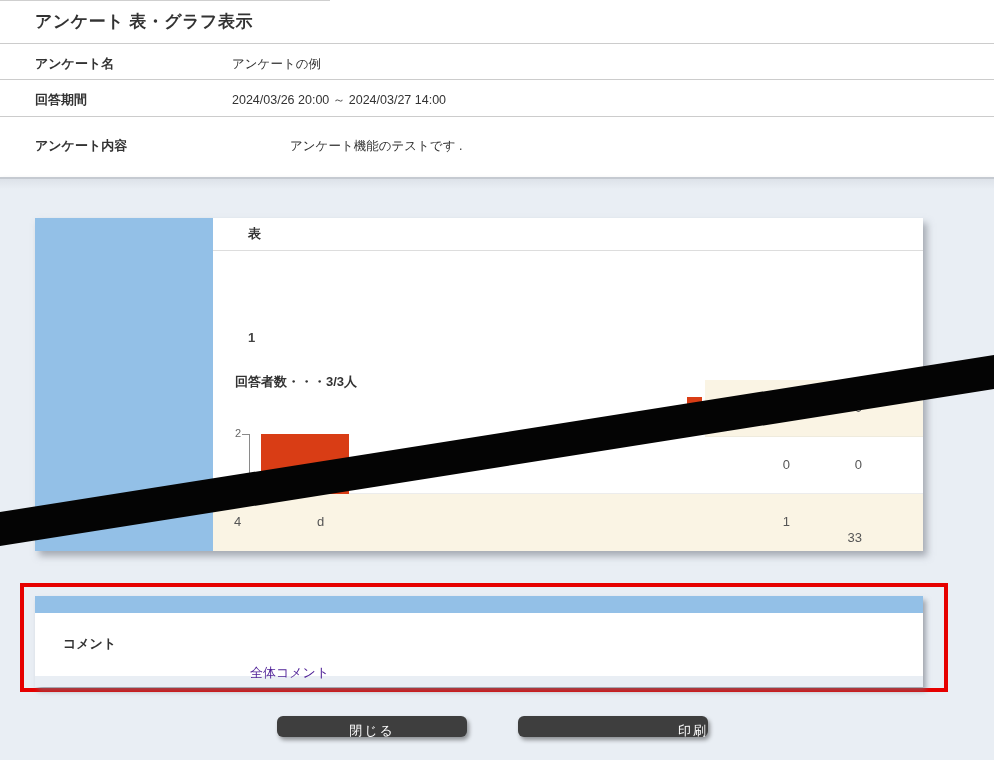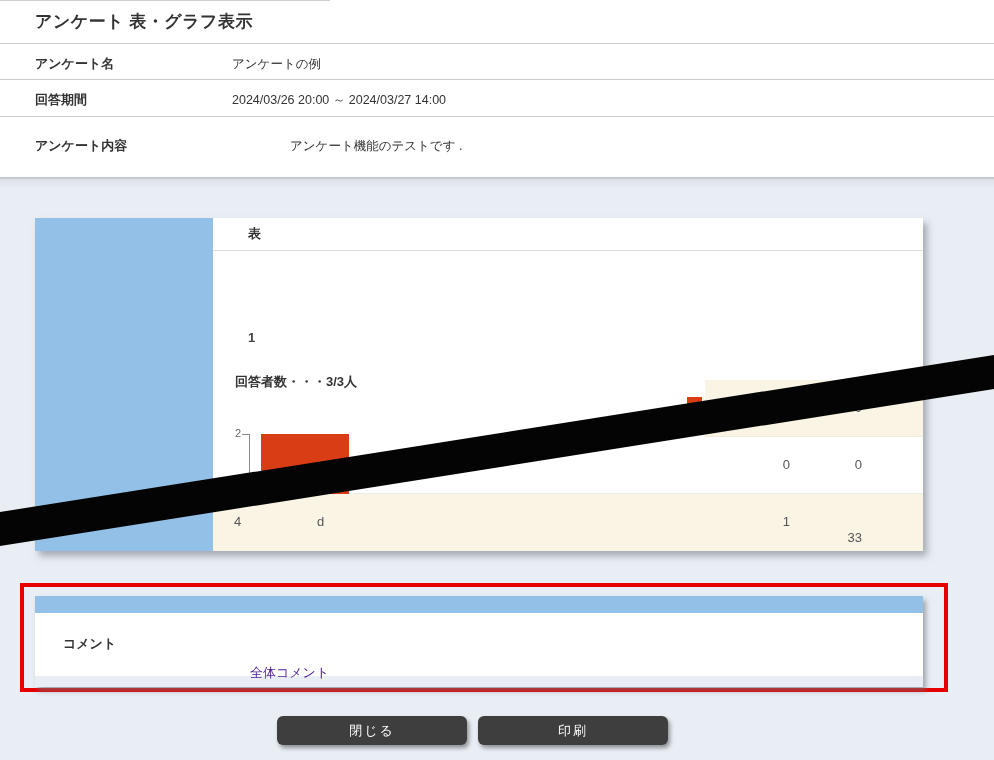--- a/index.html
+++ b/index.html
@@ -64,26 +64,26 @@
 
   
   .comment-box { left:20px; top:583px; width:928px; height:109px; border:4px solid #e60000; }
   .comment-inner { left:11px; top:9px; width:888px; height:91px; box-shadow:3px 4px 5px rgba(110,115,125,.6); }
   .comment-bar  { left:0; top:0; width:888px; height:17px; background:#93c0e7; }
   .comment-body { left:0; top:17px; width:888px; height:63px; background:#ffffff; }
   .comment-label { left:28px; top:22px; font-size:13px; font-weight:bold; color:#333; }
   .comment-value { left:215px; top:23px; font-size:13px; color:#4c1d95;margin-top:28px; }
 
   
-  .btn { position:absolute; top:716px; width:190px; height:29px; background:#3e3e3e; color:#fff;
+  .btn { position:absolute; top:716px; width:190px; height:21px; background:#3e3e3e; color:#fff;
     border:none; border-radius:6px; font-size:13px; letter-spacing:2px; text-align:center;
     line-height:29px; box-shadow:2px 3px 4px rgba(0,0,0,.4); cursor:pointer;
     font-family:"Liberation Sans","DejaVu Sans",sans-serif; }
   .btn-close { left:277px; }
-  .btn-print { left:478px; }
+  .btn-print { left:518px;text-align:right; }
 </style>
 </head>
 <body>
 
 <div class="abs topline"></div>
 <div class="abs page-title">アンケート 表・グラフ表示</div>
 <div class="abs hr hr1"></div>
 
 <div class="abs f-label fl1">アンケート名</div>
 <div class="abs f-value fv1">アンケートの例</div>

